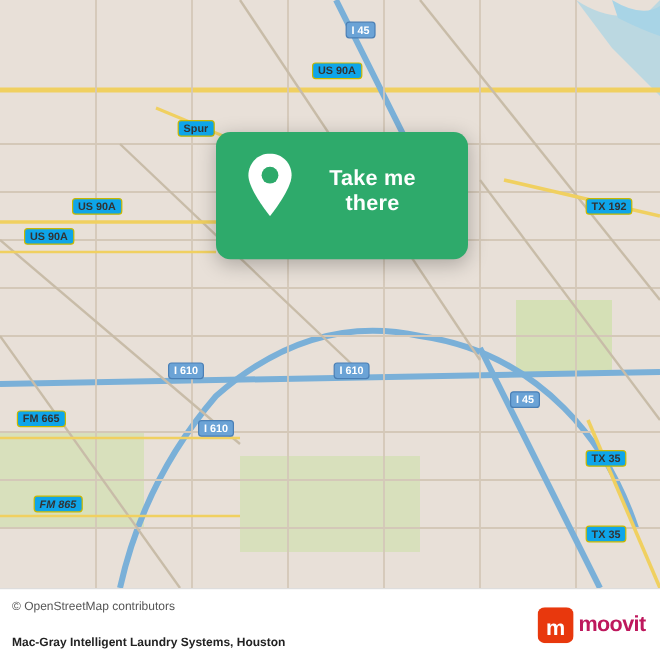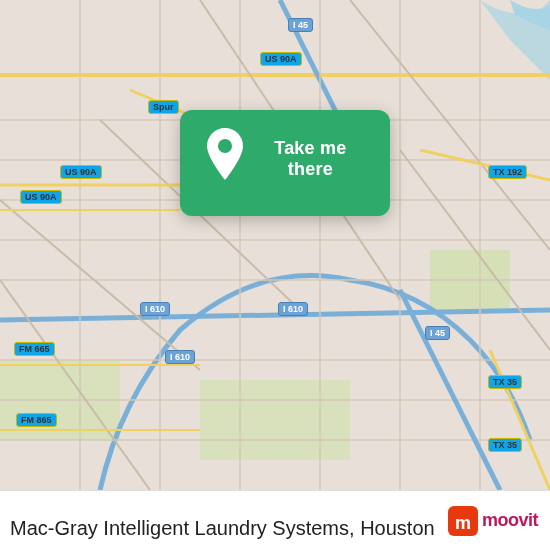--- a/index.html
+++ b/index.html
@@ -82,22 +82,22 @@
       justify-content: center;
     }
 
     #osm-attribution {
       font-size: 10px;
       color: #555;
       margin-bottom: 3px;
     }
 
     #place-name {
-      font-size: 20px;
-      font-weight: 400;
+      font-size: 10px;
+      font-weight: 700;
       color: #222;
       margin-top: 16px;
     }
 
     #moovit-logo {
       display: flex;
       align-items: center;
       gap: 4px;
     }
 
@@ -197,35 +197,36 @@
   <div class="road-label" style="top:165px; left:60px;">US 90A</div>
   <div class="road-label" style="top:190px; left:20px;">US 90A</div>
   <div class="road-label blue" style="top:302px; left:140px;">I 610</div>
   <div class="road-label blue" style="top:302px; left:278px;">I 610</div>
   <div class="road-label blue" style="top:350px; left:165px;">I 610</div>
   <div class="road-label blue" style="top:326px; left:425px;">I 45</div>
   <div class="road-label" style="top:165px; left:488px;">TX 192</div>
   <div class="road-label" style="top:375px; left:488px;">TX 35</div>
   <div class="road-label" style="top:438px; left:488px;">TX 35</div>
   <div class="road-label" style="top:342px; left:14px;text-align:center;">FM 665</div>
-  <div class="road-label" style="top:413px; left:16px;">FM 865</div>
+  <div class="road-label" style="top:413px; left:28px;font-style:italic;">FM 865</div>
 
   <div id="location-card">
     <div id="pin-icon-wrapper">
       <svg width="44" height="52" viewBox="0 0 44 52" xmlns="http://www.w3.org/2000/svg">
         <path d="M22 0C12 0 4 8 4 18C4 30 22 52 22 52C22 52 40 30 40 18C40 8 32 0 22 0Z" fill="white"></path>
         <circle cx="22" cy="18" r="7" fill="#2eaa6b"></circle>
       </svg>
     </div>
     <button id="take-me-button">Take me there</button>
   </div>
 </div>
 
 <div id="bottom-bar">
   <div id="bottom-left">
+    <span id="osm-attribution">© OpenStreetMap contributors</span>
     <span id="place-name">Mac-Gray Intelligent Laundry Systems, Houston</span>
   </div>
   <div id="moovit-logo">
 
     <svg width="30" height="30" viewBox="0 0 30 30" xmlns="http://www.w3.org/2000/svg">
       <rect width="30" height="30" rx="6" fill="#e8380d"></rect>
       <text x="15" y="23" text-anchor="middle" font-size="18" font-weight="900" fill="white" font-family="Arial">m</text>
     </svg>
     <span id="moovit-text">moovit</span>
   </div>

